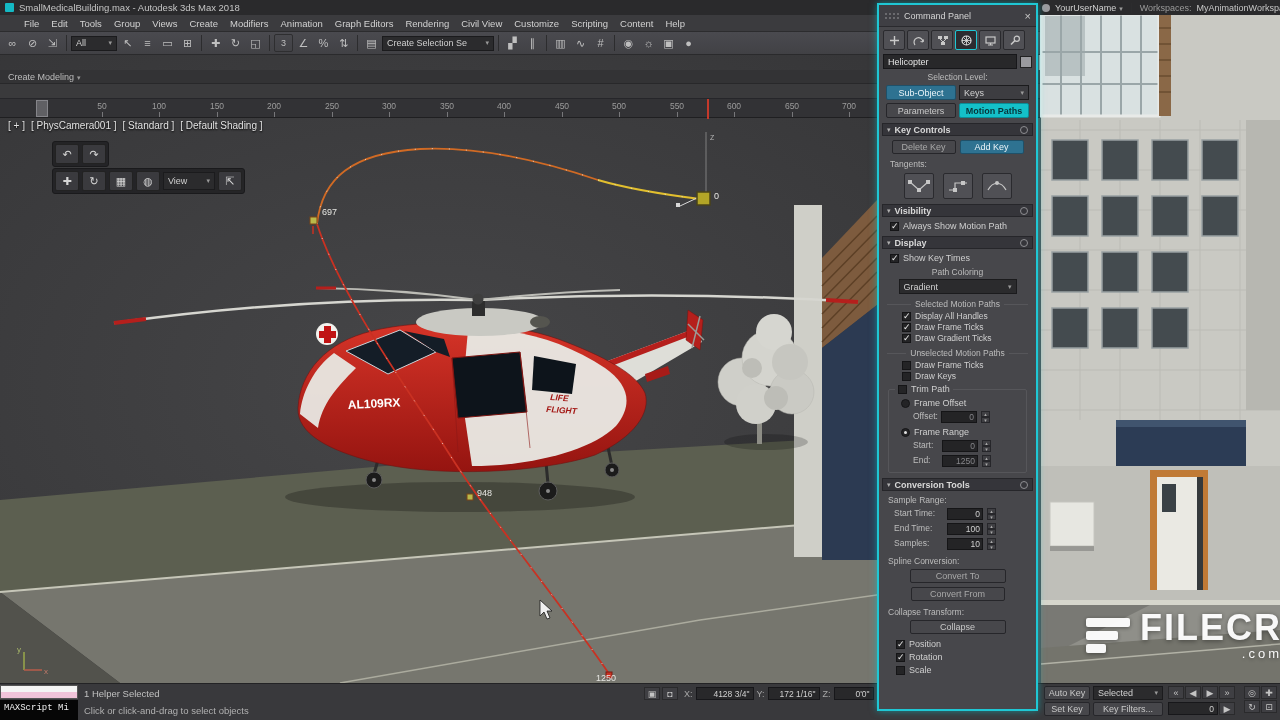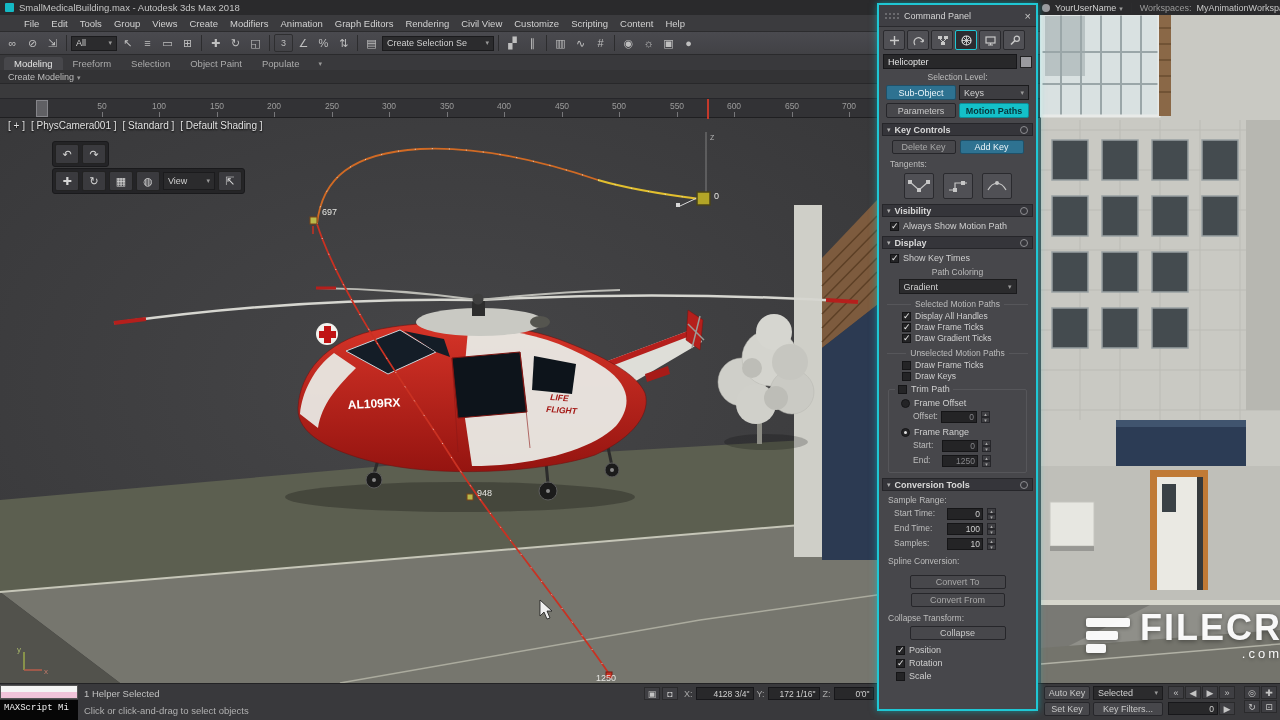--- a/index.html
+++ b/index.html
@@ -276,28 +276,20 @@
     <span class="ico">▥</span>
     <span class="ico">∿</span>
     <span class="ico">#</span>
     <div class="sep"></div>
     <span class="ico">◉</span>
     <span class="ico">☼</span>
     <span class="ico">▣</span>
     <span class="ico">●</span>
   </div>
 
-  <div class="abs" style="left:0;top:55px;width:1040px;height:15px;background:#39393c;z-index:2;display:flex;align-items:flex-end;padding-left:4px">
-    <span class="rtab on">Modeling</span>
-    <span class="rtab">Freeform</span>
-    <span class="rtab">Selection</span>
-    <span class="rtab">Object Paint</span>
-    <span class="rtab">Populate</span>
-    <span class="car" style="margin:0 0 2px 6px"></span>
-  </div>
   <div class="abs" style="left:0;top:70px;width:1040px;height:14px;background:#333335;z-index:2;display:flex;align-items:center;padding-left:8px;border-bottom:1px solid #28282a">
     <span class="car" style="font-size:9px;color:#bdbdbd">Create Modeling</span>
   </div>
 
   <div class="abs" style="left:0;top:84px;width:1040px;height:14px;background:#3a3a3c;z-index:2"></div>
   <div class="abs" style="left:0;top:98px;width:1040px;height:20px;background:#323235;border-top:1px solid #26262a;border-bottom:1px solid #1f1f21;z-index:2">
     <div class="tick" style="left:44px">0</div>
     <div class="tick" style="left:102px">50</div>
     <div class="tick" style="left:159px">100</div>
     <div class="tick" style="left:217px">150</div>
@@ -556,21 +548,21 @@
       </div>
       <div class="spin" style="margin:3px 0 0 12px;gap:3px">
         <span class="cplabel" style="width:50px">Samples:</span>
         <span class="spinv">10</span>
         <span class="spinb">
             <i>▴</i>
             <i>▾</i>
           </span>
       </div>
       <div class="cplabel" style="margin:6px 0 0 6px">Spline Conversion:</div>
-      <div class="btn" style="width:96px;height:14px;margin:9px auto 0;color:#a8a8a8">Convert To</div>
+      <div class="btn" style="width:96px;height:14px;margin:3px auto 0;color:#a8a8a8">Convert To</div>
       <div class="btn" style="width:94px;height:14px;margin:4px auto 0;color:#a8a8a8">Convert From</div>
       <div class="cplabel" style="margin:6px 0 0 6px">Collapse Transform:</div>
       <div class="btn" style="width:96px;height:14px;margin:3px auto 0">Collapse</div>
       <div class="cb" style="margin:5px 0 0 14px">
         <span class="cbbox on"></span>
         <span>Position</span>
       </div>
       <div class="cb" style="margin:3px 0 0 14px">
         <span class="cbbox on"></span>
         <span>Rotation</span>

